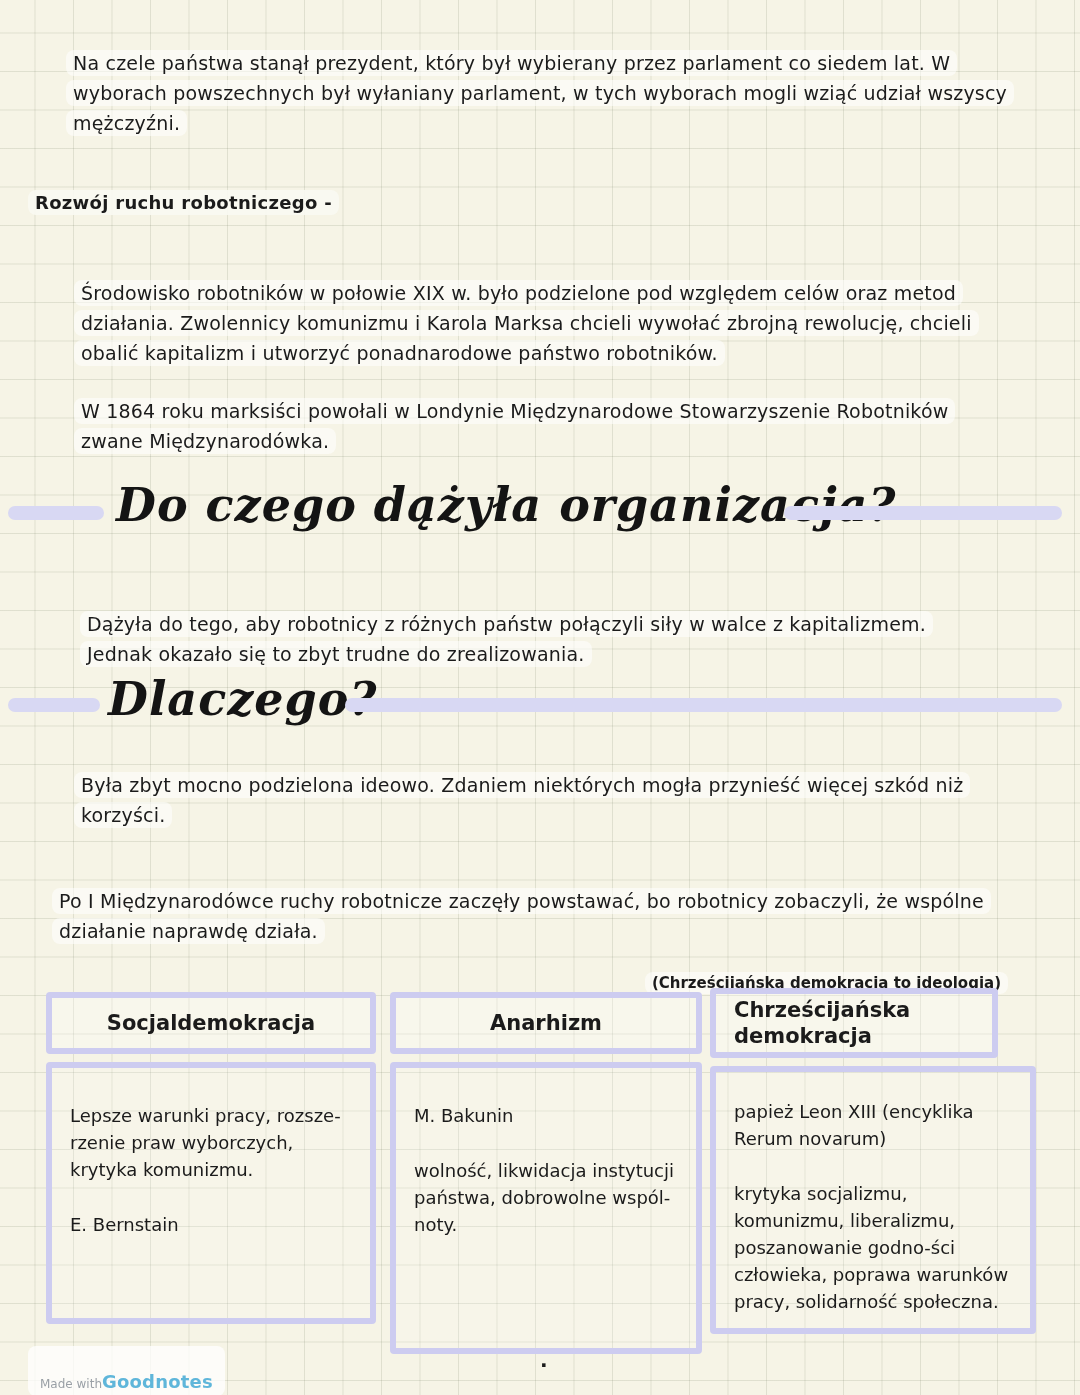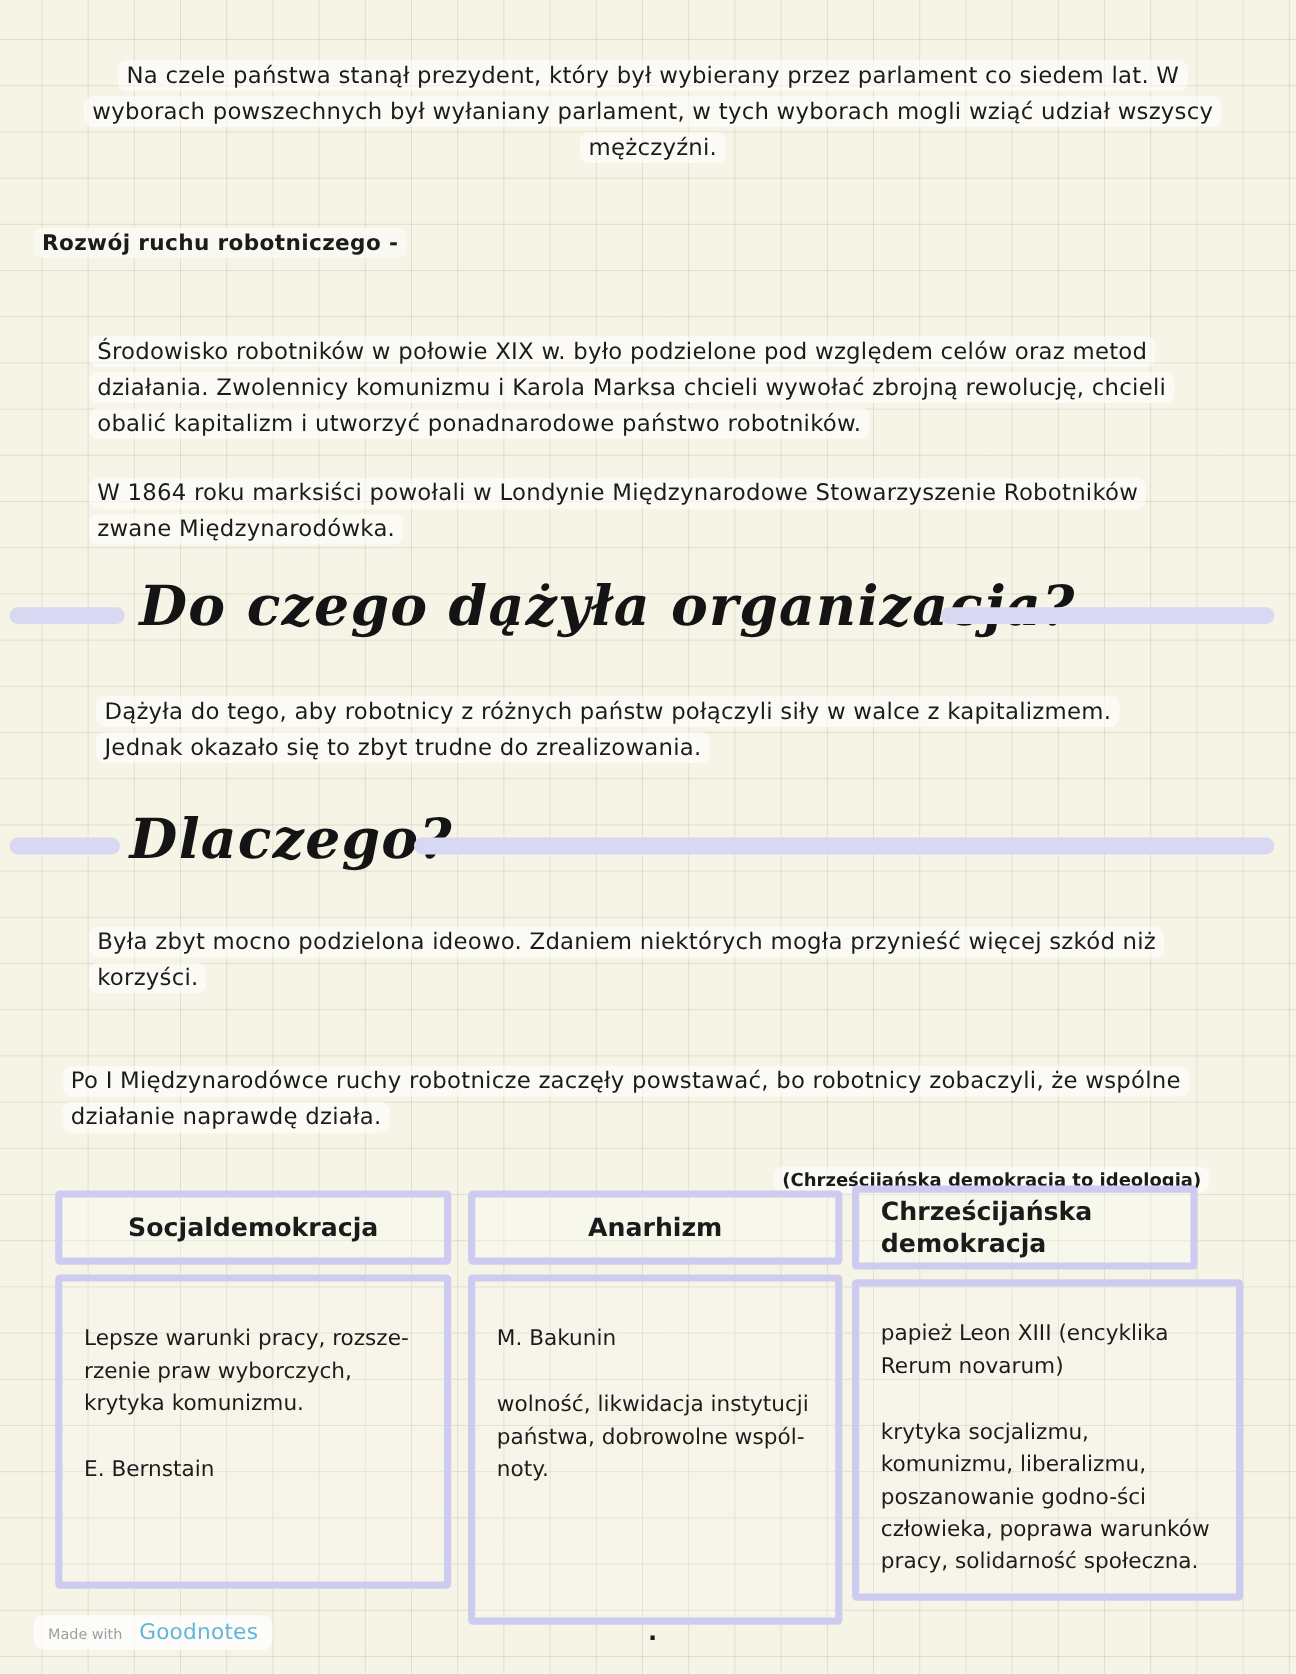--- a/index.html
+++ b/index.html
@@ -90,48 +90,48 @@
   }
   .col-body .item{margin:0 0 28px 0;}
   .footer{
     position:absolute;
     left:28px;top:1346px;
     background:rgba(255,255,255,0.75);
     border-radius:8px;
     padding:4px 12px;
     display:flex;
     align-items:baseline;
-    gap:14px;
+    gap:0;
   }
   .footer .made{font-size:12px;color:#9aa0a6;}
-  .footer .brand{font-size:18px;font-weight:normal;color:#5fb6da;letter-spacing:0.2px;}
+  .footer .brand{font-size:18px;font-weight:bold;color:#5fb6da;letter-spacing:0.2px;margin-top:21px;}
   .page-dot{
     position:absolute;
     left:540px;top:1348px;
     font-size:20px;font-weight:bold;
   }
 </style>
 </head>
 <body>
 
 <div class="page">
 
-  <p class="para" style="left:66px;top:48px;width:956px;text-align:center;"><span class="hl">Na czele państwa stanął prezydent, który był wybierany przez parlament co siedem lat. W wyborach powszechnych był wyłaniany parlament, w tych wyborach mogli wziąć udział wszyscy mężczyźni.</span></p>
+  <p class="para" style="left:66px;top:48px;width:956px;"><span class="hl">Na czele państwa stanął prezydent, który był wybierany przez parlament co siedem lat. W wyborach powszechnych był wyłaniany parlament, w tych wyborach mogli wziąć udział wszyscy mężczyźni.</span></p>
 
   <h2 class="section-heading" style="left:28px;top:192px;"><span class="hl">Rozwój ruchu robotniczego -</span></h2>
 
   <p class="para" style="left:74px;top:278px;width:936px;"><span class="hl">Środowisko robotników w połowie XIX w. było podzielone pod względem celów oraz metod działania. Zwolennicy komunizmu i Karola Marksa chcieli wywołać zbrojną rewolucję, chcieli obalić kapitalizm i utworzyć ponadnarodowe państwo robotników.</span></p>
 
   <p class="para" style="left:74px;top:396px;width:930px;"><span class="hl">W 1864 roku marksiści powołali w Londynie Międzynarodowe Stowarzyszenie Robotników zwane Międzynarodówka.</span></p>
 
   <span class="bar" style="left:8px;top:506px;width:96px;"></span>
   <h1 class="script-heading" style="left:116px;top:478px;">Do czego dążyła organizacja?</h1>
   <span class="bar" style="left:784px;top:506px;width:278px;"></span>
 
-  <p class="para" style="left:80px;top:578px;width:900px;"><span class="hl">Dążyła do tego, aby robotnicy z różnych państw połączyli siły w walce z kapitalizmem. Jednak okazało się to zbyt trudne do zrealizowania.</span></p>
+  <p class="para" style="left:80px;top:609px;width:900px;"><span class="hl">Dążyła do tego, aby robotnicy z różnych państw połączyli siły w walce z kapitalizmem. Jednak okazało się to zbyt trudne do zrealizowania.</span></p>
 
   <span class="bar" style="left:8px;top:698px;width:92px;"></span>
   <h1 class="script-heading" style="left:108px;top:672px;">Dlaczego?</h1>
   <span class="bar" style="left:345px;top:698px;width:717px;"></span>
 
   <p class="para" style="left:74px;top:770px;width:936px;"><span class="hl">Była zbyt mocno podzielona ideowo. Zdaniem niektórych mogła przynieść więcej szkód niż korzyści.</span></p>
 
   <p class="para" style="left:52px;top:886px;width:964px;"><span class="hl">Po I Międzynarodówce ruchy robotnicze zaczęły powstawać, bo robotnicy zobaczyli, że wspólne działanie naprawdę działa.</span></p>
 
   <p class="note" style="right:56px;top:958px;"><span class="hl">(Chrześcijańska demokracja to ideologia)</span></p>

